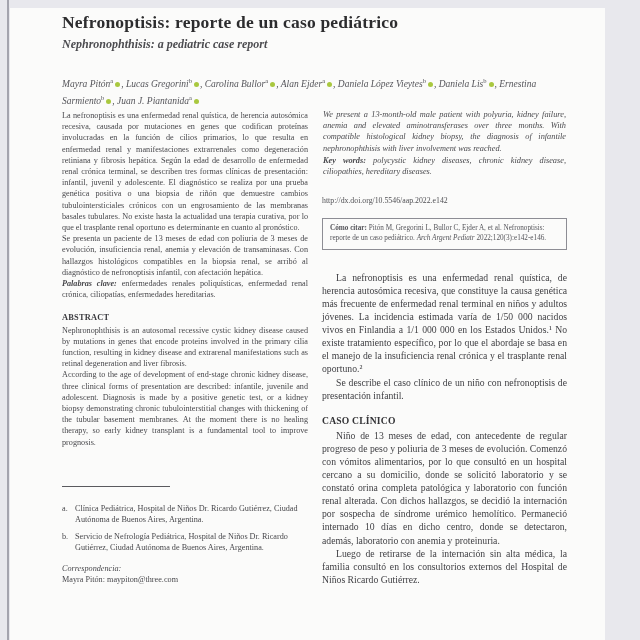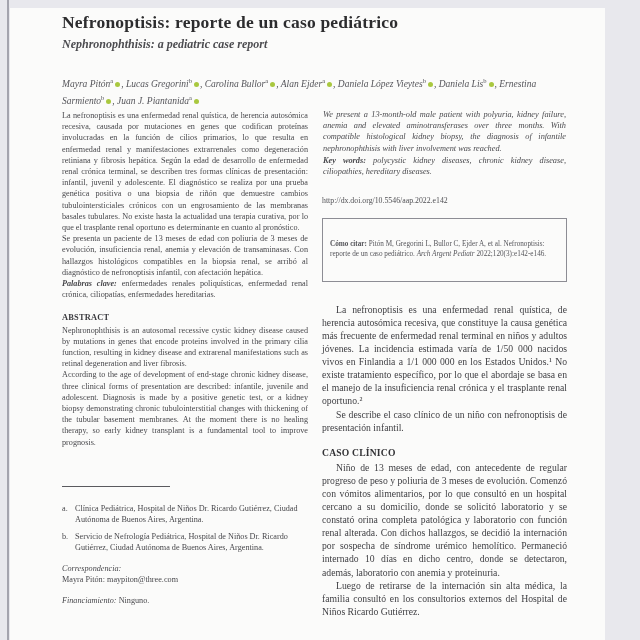--- a/index.html
+++ b/index.html
@@ -30,21 +30,21 @@
 
   .foot-rule{width:108px;border-top:1px solid #5a5a5e;margin:38px 0 16px 0;}
   .fn{display:flex;font-size:8.2px;line-height:11px;margin:0 0 6px 0;text-align:left;}
   .fn .m{width:13px;flex:none;}
   .corr{margin-top:10px;font-size:8.2px;line-height:11px;text-align:left;}
 
   
   .en-sum{font-size:8.3px;line-height:11.2px;font-style:italic;color:#4a4a4e;}
   .en-sum p{margin:1px;}
   .doi{margin-top:19px;font-size:7.8px;font-style:normal;color:#505054;text-align:left;}
-  .cite-box{margin-top:13px;border:1px solid #8d8d94;padding:21px 7px;font-size:7.2px;line-height:9.8px;color:#55555a;text-align:left;}
+  .cite-box{margin-top:13px;border:1px solid #8d8d94;padding:5px 7px;font-size:7.2px;line-height:9.8px;color:#55555a;text-align:left;}
   .sec-head{font-weight:bold;font-size:9.6px;color:#333336;letter-spacing:.2px;margin:0 0 3px 0;text-align:left;}
   .body-txt{font-size:9.7px;line-height:13.1px;color:#3e3e42;}
   .body-txt p{margin:0;text-indent:14px;}
   .sp-intro{height:21px;}
   .sp-sec{height:13px;}
 </style>
 </head>
 <body>
 
 <div class="canvas">
@@ -80,23 +80,20 @@
       <div class="fn">
         <span class="m">b.</span>
         <span>Servicio de Nefrología Pediátrica, Hospital de Niños Dr. Ricardo Gutiérrez, Ciudad Autónoma de Buenos Aires, Argentina.</span>
       </div>
 
       <div class="corr">
         <div class="it">Correspondencia:</div>
         <div>Mayra Pitón: maypiton@three.com</div>
       </div>
 
-      <div class="corr">
-        <span class="it">Financiamiento:</span><span> Ninguno.</span>
-      </div>
     </div>
 
     <div class="col col-right">
       <div class="en-sum">
         <p>We present a 13-month-old male patient with polyuria, kidney failure, anemia and elevated aminotransferases over three months. With compatible histological kidney biopsy, the diagnosis of infantile nephronophthisis with liver involvement was reached.</p>
         <p><span class="bi">Key words:</span><span> polycystic kidney diseases, chronic kidney disease, ciliopathies, hereditary diseases.</span></p>
       </div>
 
       <div class="doi">http://dx.doi.org/10.5546/aap.2022.e142</div>
 

